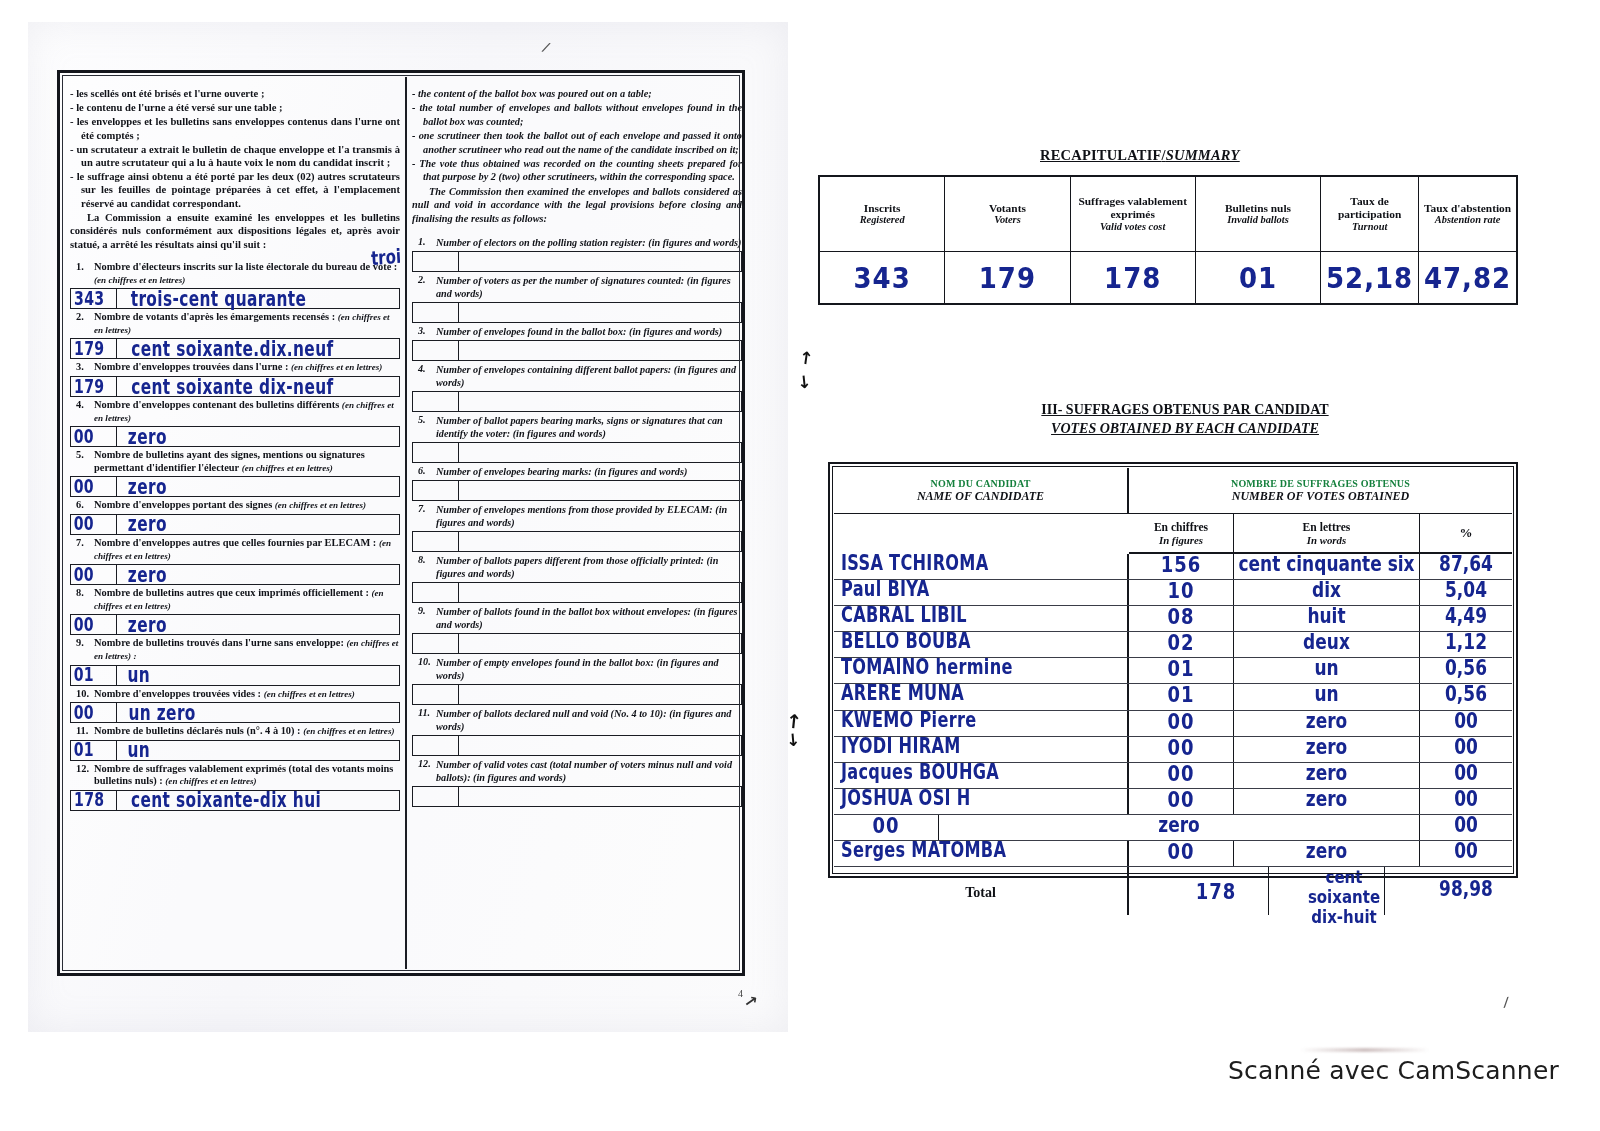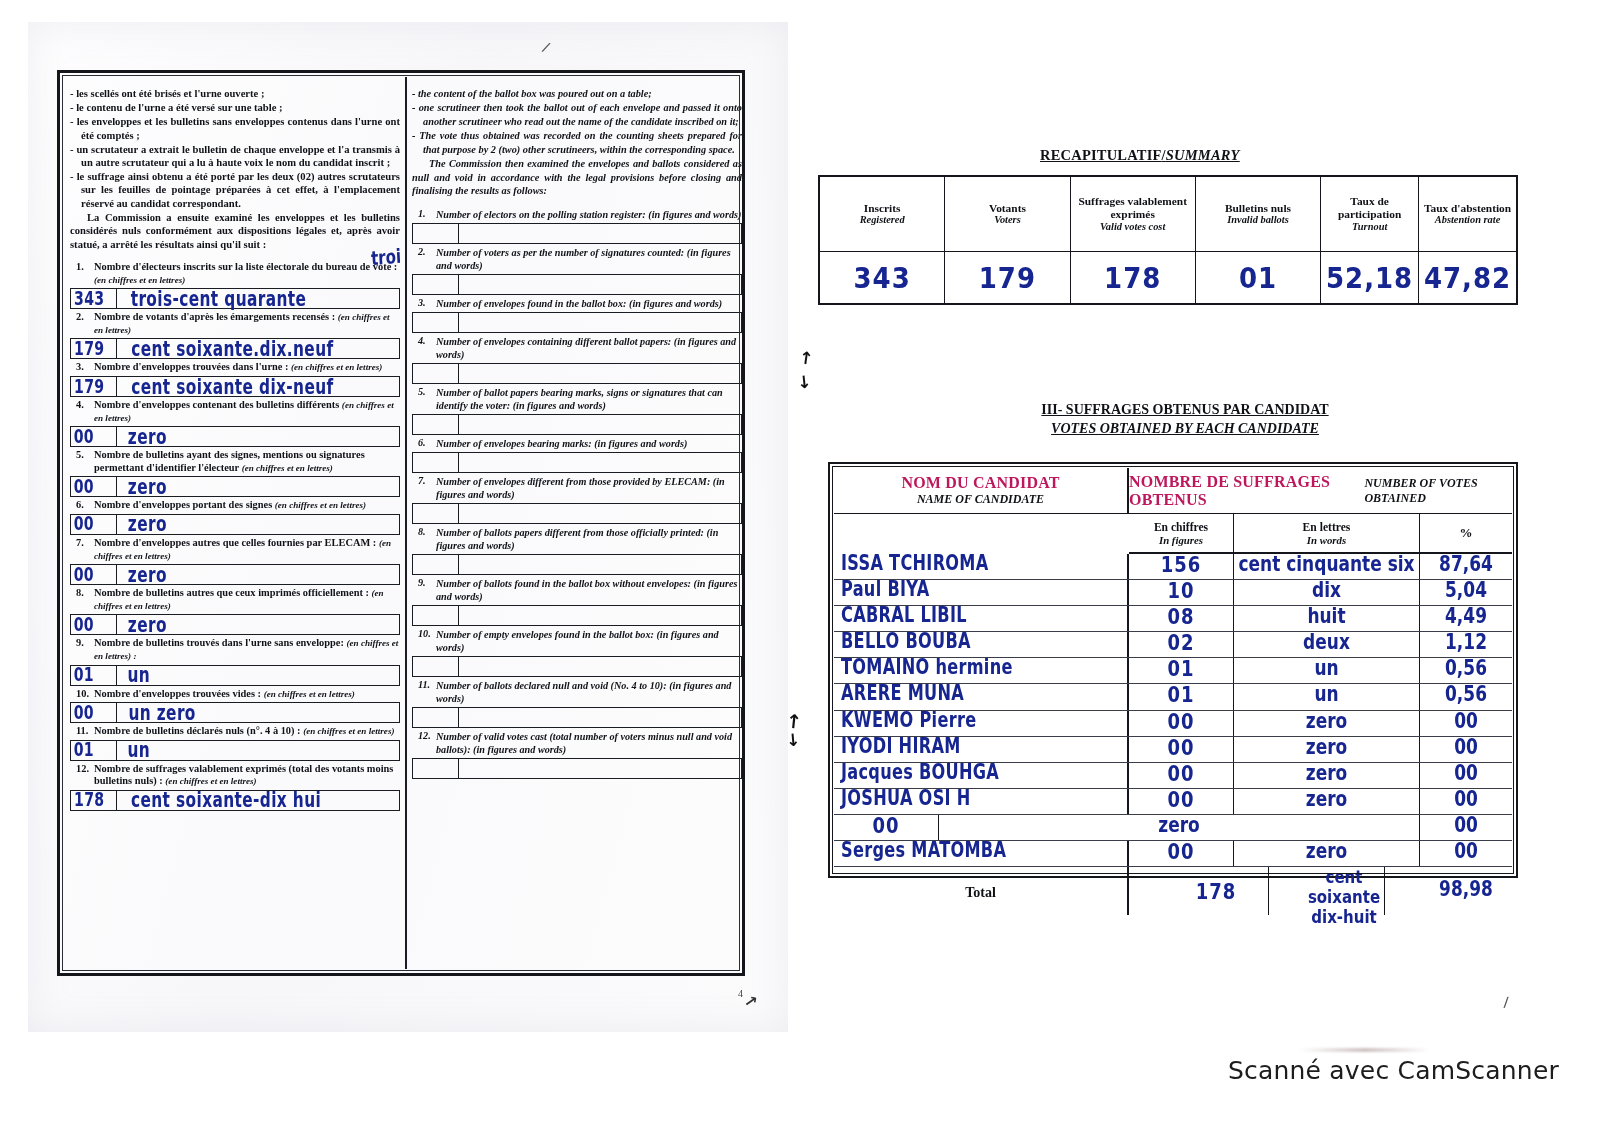--- a/index.html
+++ b/index.html
@@ -160,23 +160,23 @@
   }
   #cand-head-top{
     position:absolute; left:4px; right:4px; top:4px; height:46px;
     display:flex; border-bottom:1.8px solid #14161c;
   }
   #cand-head-top .h-name{
     width:295px; flex:0 0 295px; border-right:2.2px solid #14161c;
     display:flex; flex-direction:column; align-items:center; justify-content:center;
   }
   #cand-head-top .h-votes{
-    flex:1; display:flex; flex-direction:row; align-items:center; justify-content:center;
-  }
-  .h-fr{ font-size:16px; font-weight:bold; color:#be185d; letter-spacing:0.2px; }
+    flex:1; display:flex; flex-direction:column; align-items:center; justify-content:center;
+  }
+  .h-fr{ font-size:10px; font-weight:bold; color:#15803d; letter-spacing:0.2px; }
   .h-en{ font-size:12px; font-style:italic; font-weight:bold; color:#0f1116; }
 
   #cand-head-sub{
     position:absolute; left:299px; right:4px; top:50px; height:40px;
     display:flex; border-bottom:2.2px solid #14161c;
   }
   .sub-cell{
     display:flex; flex-direction:column; align-items:center; justify-content:center;
     border-right:1.8px solid #14161c; text-align:center;
   }
@@ -437,20 +437,21 @@
               <span class="hw hw-word">cent soixante-dix hui</span>
             </div>
           </div>
         </li>
       </ul>
   </div>
 
   <div class="form-col" id="col-en">
     <ul class="bullet-list" id="en-bullets">
         <li>- the content of the ballot box was poured out on a table;</li>
+        <li>- the total number of envelopes and ballots without envelopes found in the ballot box was counted;</li>
         <li>- one scrutineer then took the ballot out of each envelope and passed it onto another scrutineer who read out the name of the candidate inscribed on it;</li>
         <li>- The vote thus obtained was recorded on the counting sheets prepared for that purpose by 2 (two) other scrutineers, within the corresponding space.</li>
       </ul>
     <div class="para">The Commission then examined the envelopes and ballots considered as null and void in accordance with the legal provisions before closing and finalising the results as follows:</div>
     <ul class="qlist" id="en-items">
         <li class="qitem">
           <div class="qrow">
             <span class="qnum">1.</span>
             <span class="qtext">Number of electors on the polling station register: (in figures and words)</span>
           </div>
@@ -505,21 +506,21 @@
             <span class="qtext">Number of envelopes bearing marks: (in figures and words)</span>
           </div>
           <div class="answer-box">
             <div class="fig-cell"></div>
             <div class="word-cell"></div>
           </div>
         </li>
         <li class="qitem">
           <div class="qrow">
             <span class="qnum">7.</span>
-            <span class="qtext">Number of envelopes different from those provided by ELECAM: (in figures and words)</span>
+            <span class="qtext">Number of envelopes mentions from those provided by ELECAM: (in figures and words)</span>
           </div>
           <div class="answer-box">
             <div class="fig-cell"></div>
             <div class="word-cell"></div>
           </div>
         </li>
         <li class="qitem">
           <div class="qrow">
             <span class="qnum">8.</span>
             <span class="qtext">Number of ballots papers different from those officially printed: (in figures and words)</span>

